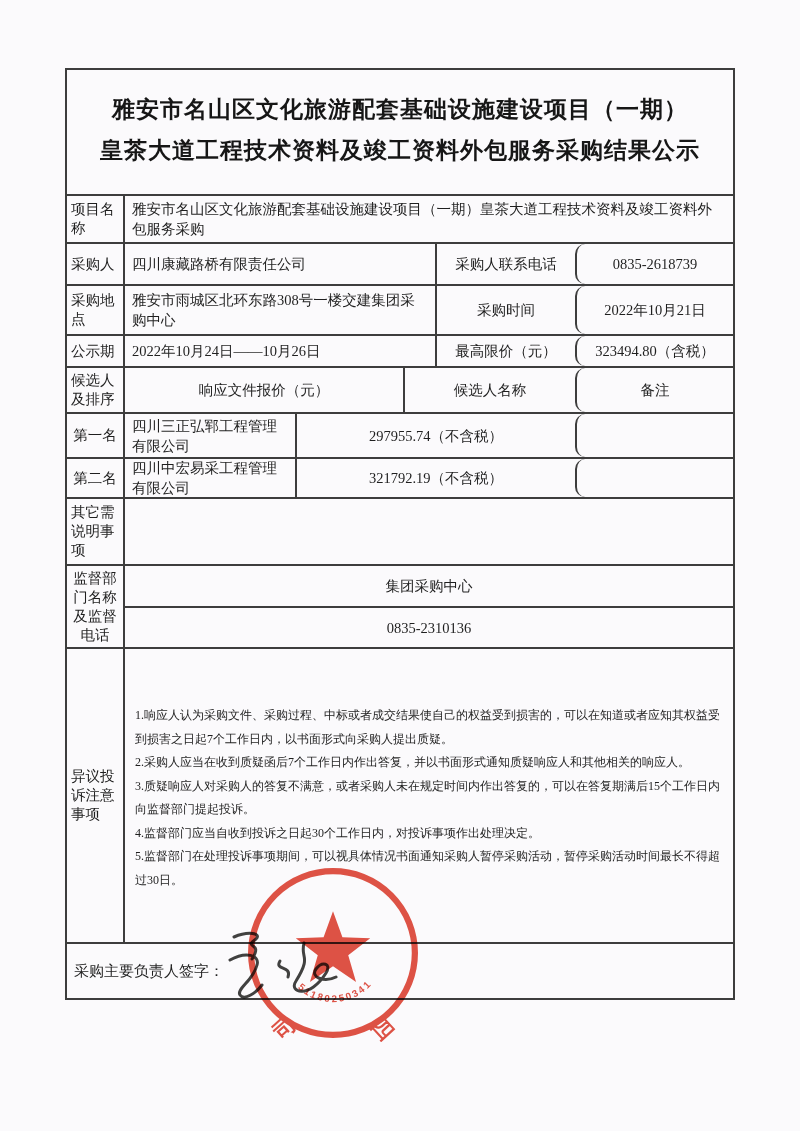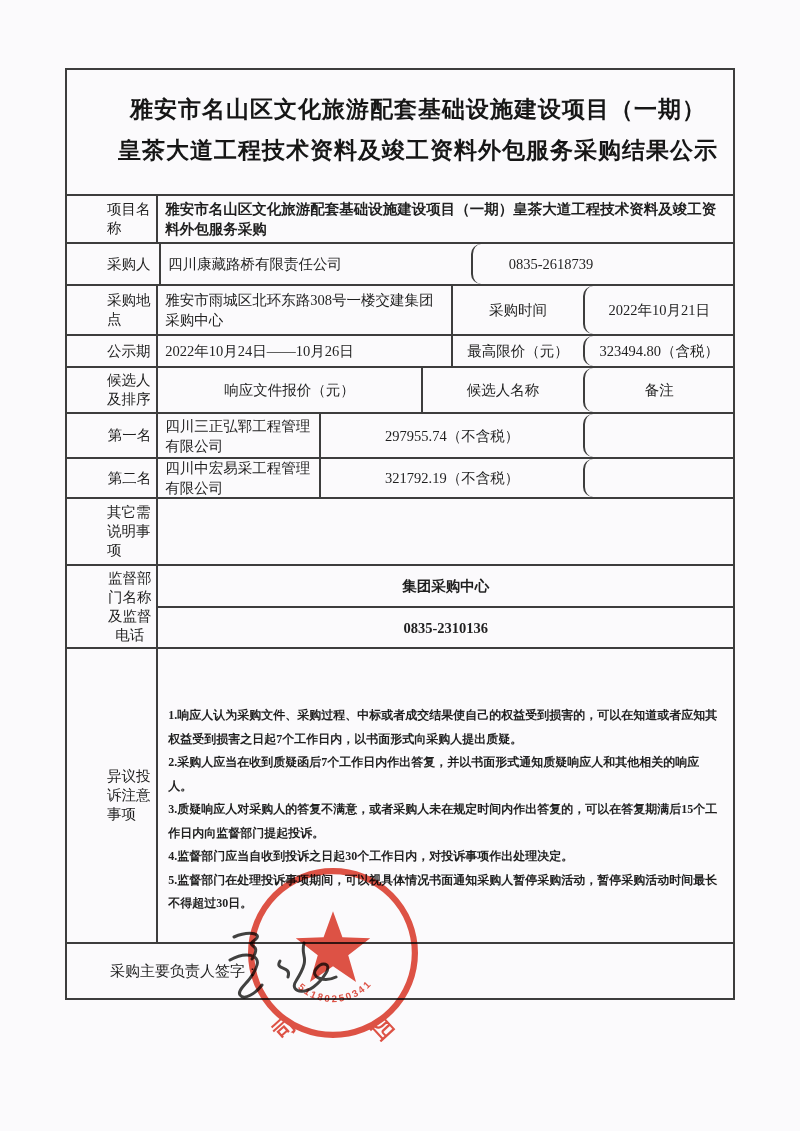--- a/index.html
+++ b/index.html
@@ -22,21 +22,21 @@
   .row.first { border-top:none; }
   .cell {
     box-sizing:border-box;
     border-left:2px solid #3d3d3d;
     padding:3px 7px;
     display:flex; align-items:center;
     font-size:14.5px; line-height:20px;
     overflow:hidden;
     word-break:break-all;
   }
-  .cell.first { border-left:none;margin-left:36px; }
+  .cell.first { border-left:none; }
   .cell.lbl { padding:3px 4px; line-height:19px; }
   .c { justify-content:center; text-align:center; }
   
   .r-title  { height:124px; }
   .r-proj   { height:48px; }
   .r-purch  { height:42px; }
   .r-loc    { height:50px; }
   .r-pub    { height:32px; }
   .r-chead  { height:46px; }
   .r-cand1  { height:45px; }
@@ -45,21 +45,21 @@
   .r-superv { height:83px; }
   .r-obj    { height:295px; }
   .r-sign   { height:56px; }
   
   .w-label { width:56px; }
   .w-v1    { width:312px; }
   .w-l2    { width:140px; }
   .w-v2    { width:158px;border-radius:10px; }
   .w-name  { width:172px; }
   .w-quote { width:280px; }
-  .w-wide  { width:610px;font-weight:bold; }
+  .w-wide  { width:610px; }
   .w-full  { width:666px; }
 
   .title-cell {
     width:666px; height:120px;
     display:flex; flex-direction:column;
     align-items:center; justify-content:center;
     font-family:"Liberation Sans", sans-serif;
     font-weight:700; font-size:23px; line-height:41px;
     letter-spacing:1px; color:#161616;
   }
@@ -93,20 +93,21 @@
   </div>
 
   <div class="row r-proj">
     <div class="cell first lbl w-label">项目名称</div>
     <div class="cell w-wide">雅安市名山区文化旅游配套基础设施建设项目（一期）皇茶大道工程技术资料及竣工资料外包服务采购</div>
   </div>
 
   <div class="row r-purch">
     <div class="cell first lbl w-label">采购人</div>
     <div class="cell w-v1">四川康藏路桥有限责任公司</div>
+    <div class="cell w-l2 c">采购人联系电话</div>
     <div class="cell w-v2 c">0835-2618739</div>
   </div>
 
   <div class="row r-loc">
     <div class="cell first lbl w-label">采购地点</div>
     <div class="cell w-v1">雅安市雨城区北环东路308号一楼交建集团采购中心</div>
     <div class="cell w-l2 c">采购时间</div>
     <div class="cell w-v2 c">2022年10月21日</div>
   </div>
 

